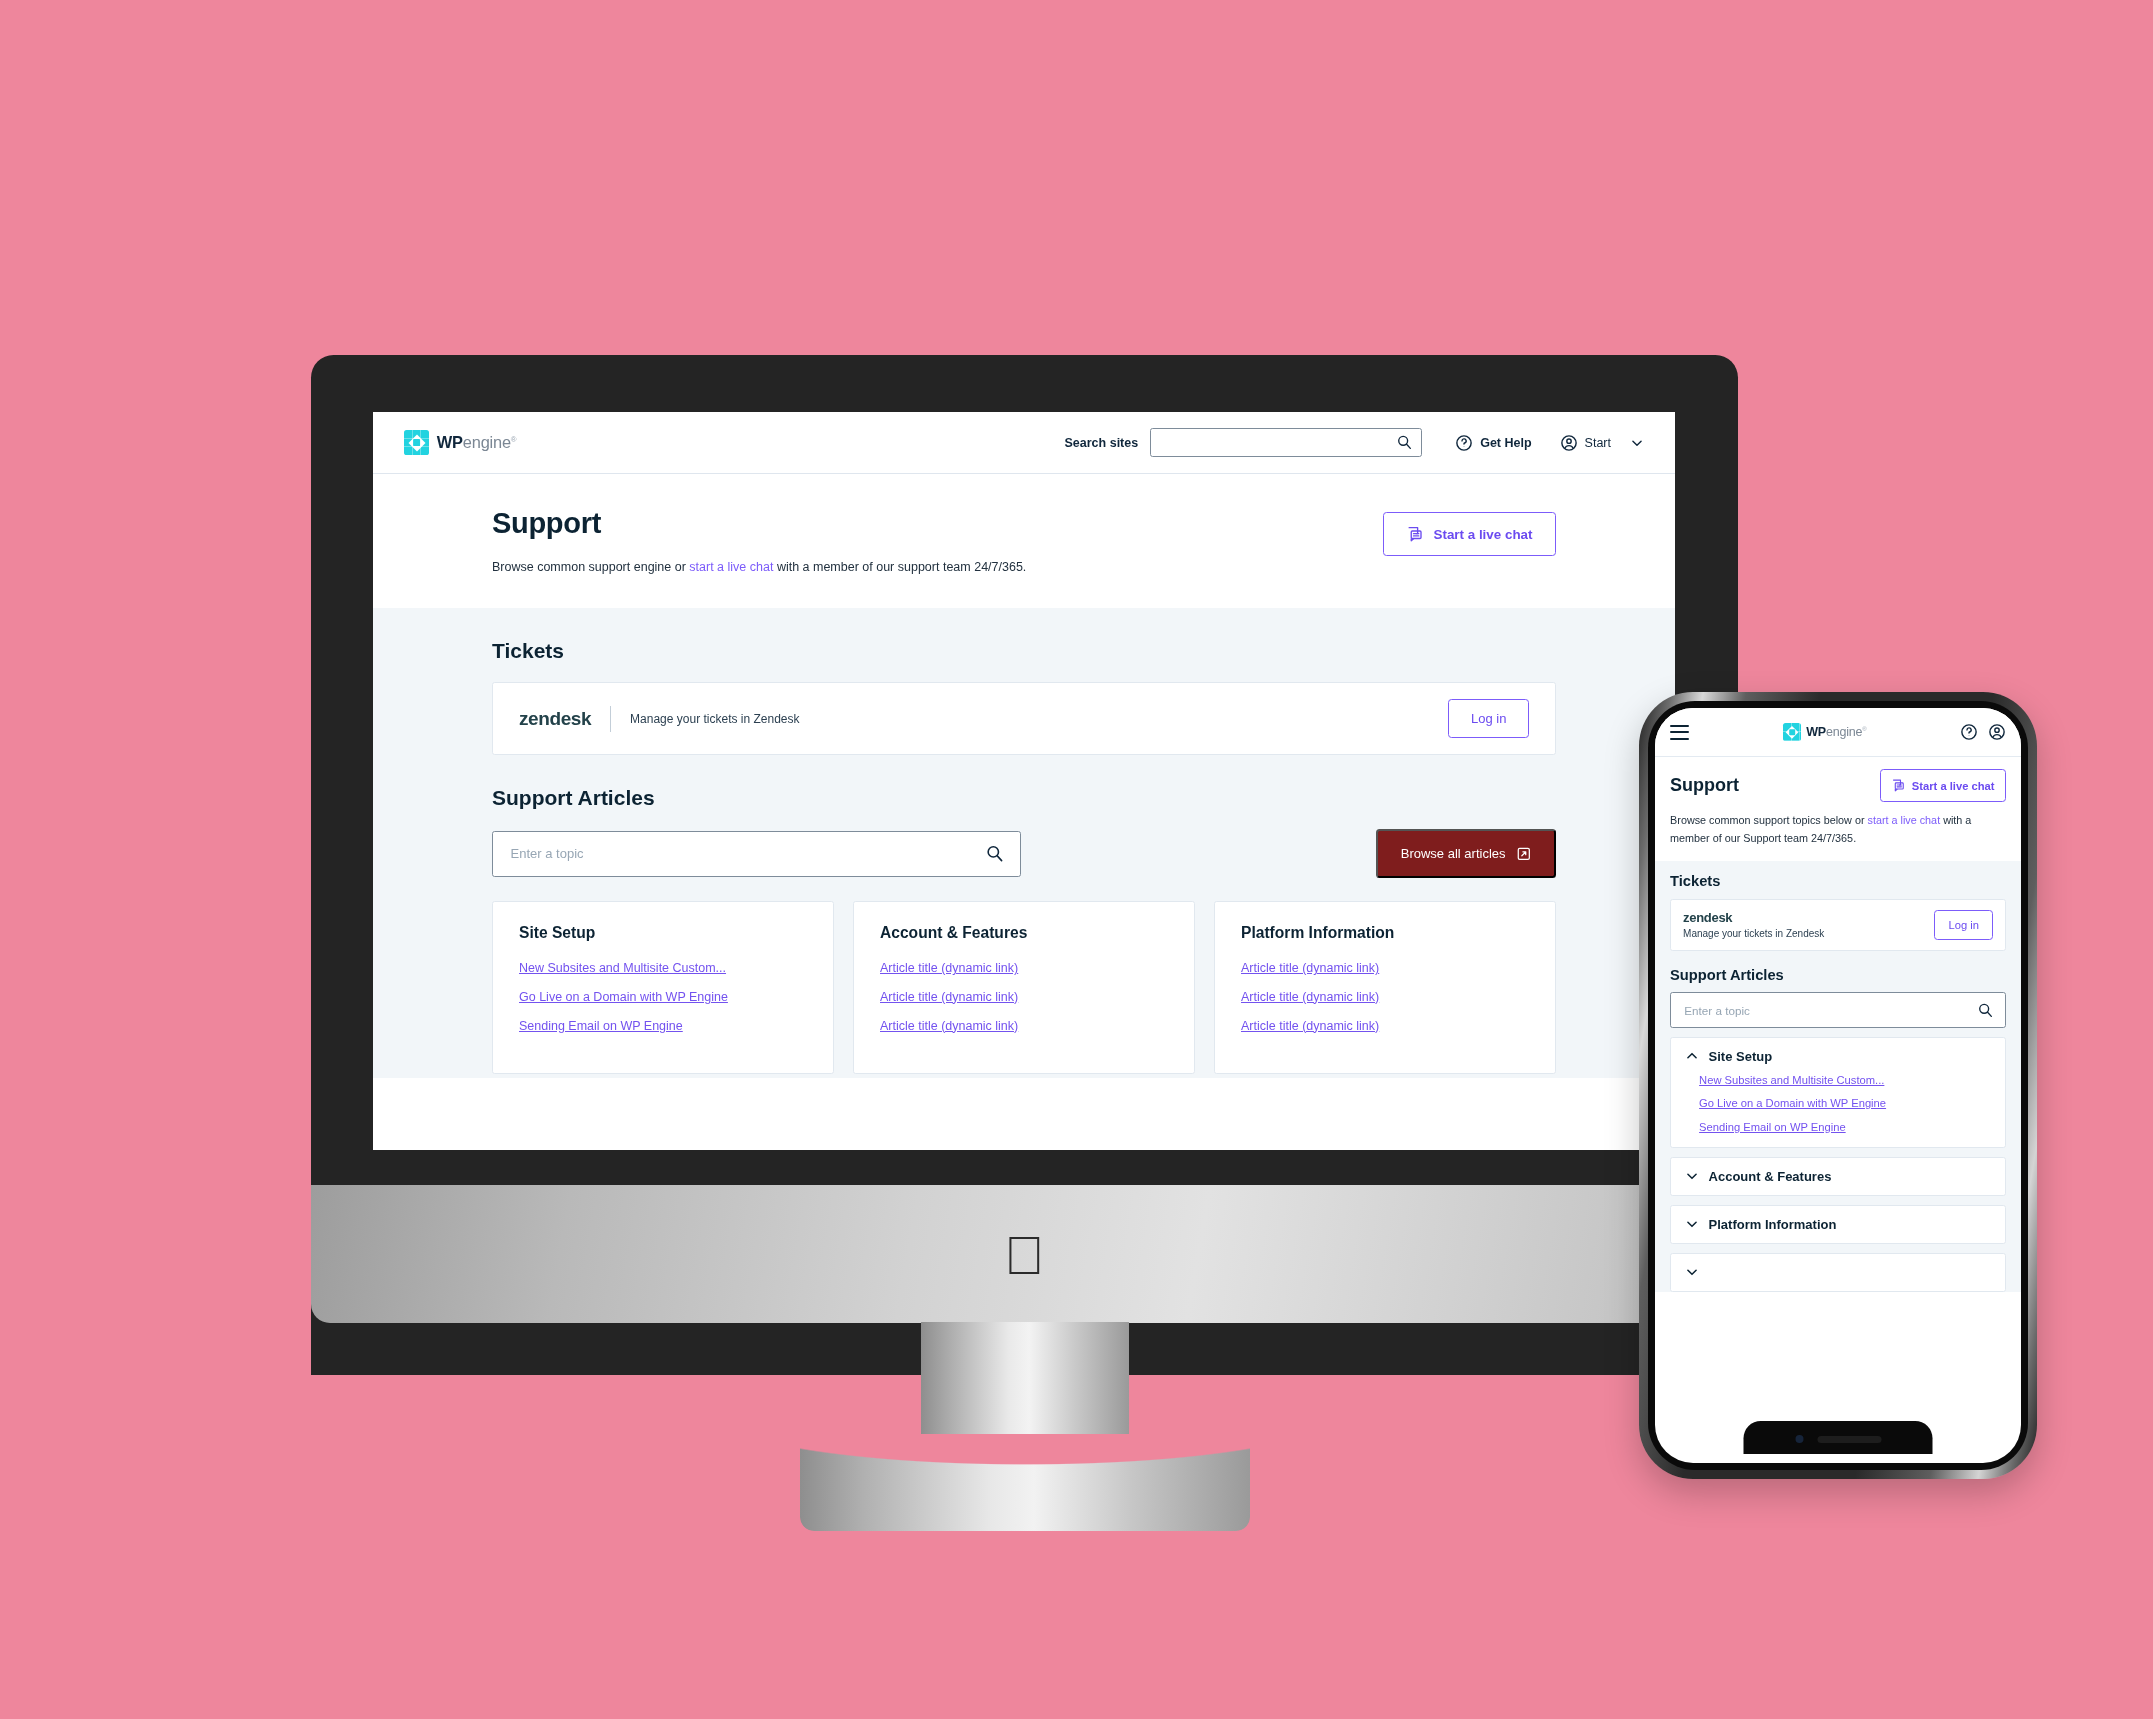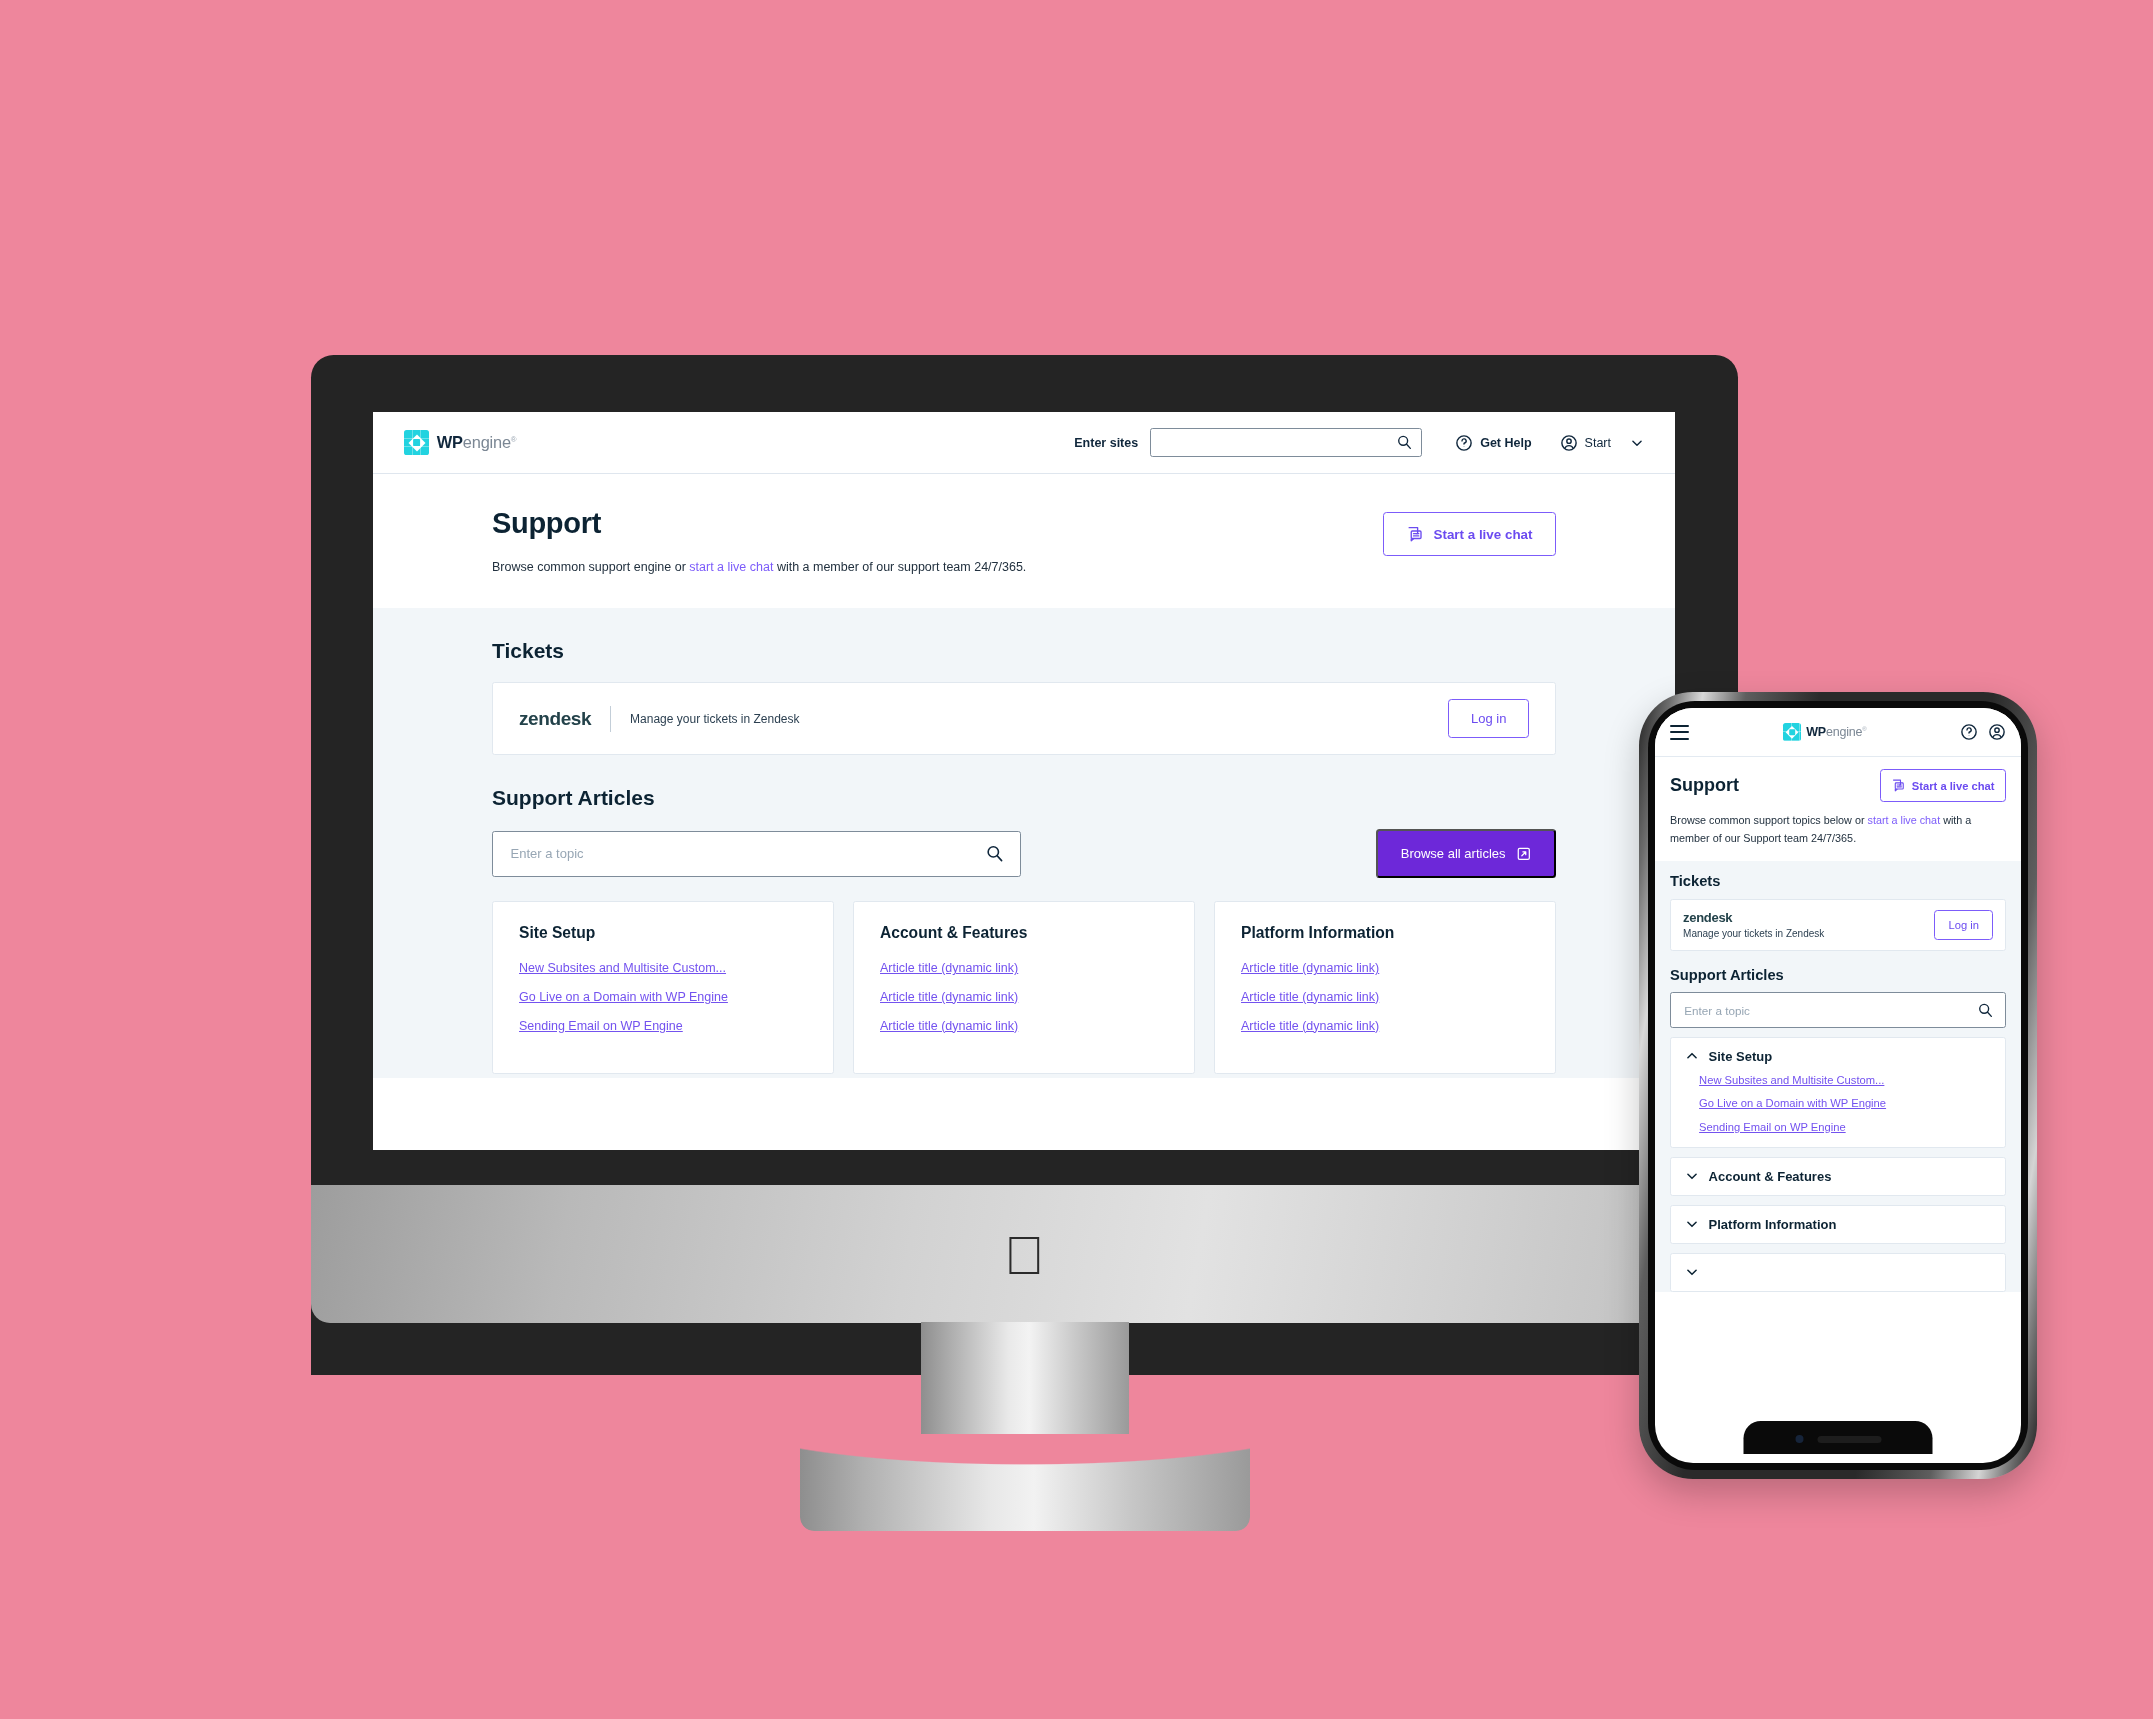--- a/index.html
+++ b/index.html
@@ -256,21 +256,21 @@
     padding: 0 15.6px;
     box-sizing:border-box;
   }
   .topic-box input {
     flex:1; border:none; outline:none; background:transparent;
     font-size:13px; font-family:inherit; color:#10273c; min-width:0;
   }
   .topic-box input::placeholder { color:#97a6b4; }
   .browse-btn {
     margin-left:auto;
-    background:#6d28d9;
+    background:#7f1d1d;
     color:#fff;
     border-radius:3.5px;
     font-size:13px;
     font-weight:500;
     padding: 14.7px 22.5px;
     display:flex; align-items:center; gap:10.4px;
     white-space:nowrap;
   }
 
   .cards-row { display:flex; gap:19px; margin-top: 22.5px; }
@@ -426,21 +426,21 @@
     <div class="imac-screen">
 
       <div class="d-topbar">
         <div class="wpe-logo">
           <span class="wpe-mark">
               <span class="wpe-grid"></span>
             </span>
           <span class="wpe-word"><b>WP</b><i>engine</i><sup>®</sup></span>
         </div>
 
-        <span class="d-search-label">Enter sites</span>
+        <span class="d-search-label">Search sites</span>
 
         <div class="d-search-box">
           <input type="text" placeholder="" style="">
           <svg class="ico" width="16.4" height="16.4" viewBox="0 0 24 24" fill="none" stroke="#10273c" stroke-width="2">
             <circle cx="10.5" cy="10" r="6.5"></circle>
               <line x1="15.5" y1="15" x2="21" y2="21" stroke-linecap="round"></line>
           </svg>
         </div>
 
         <div class="d-help">

